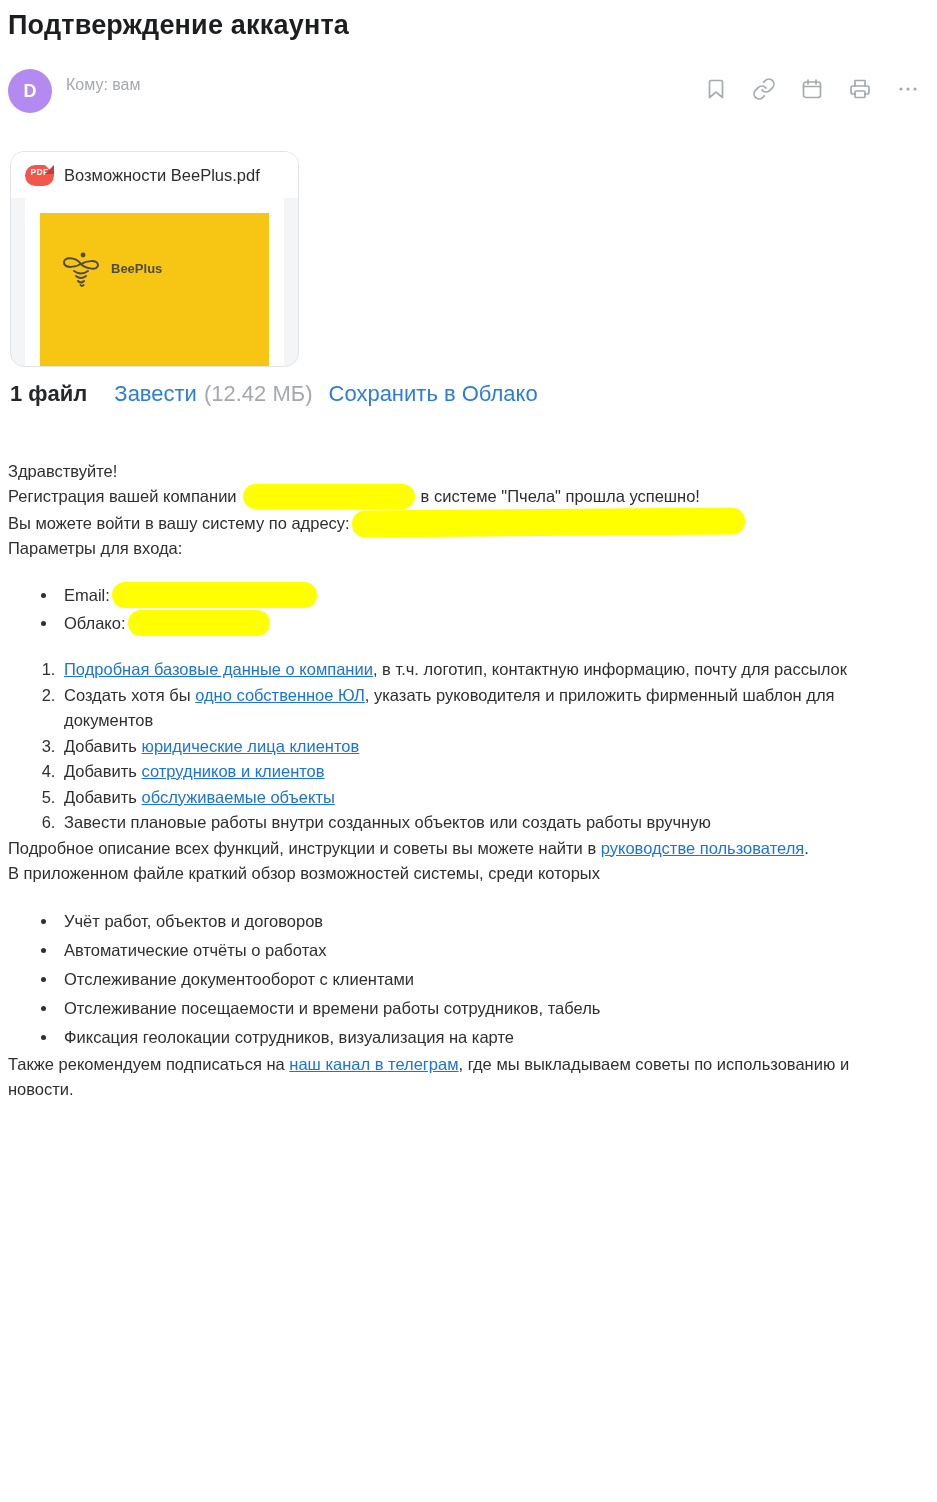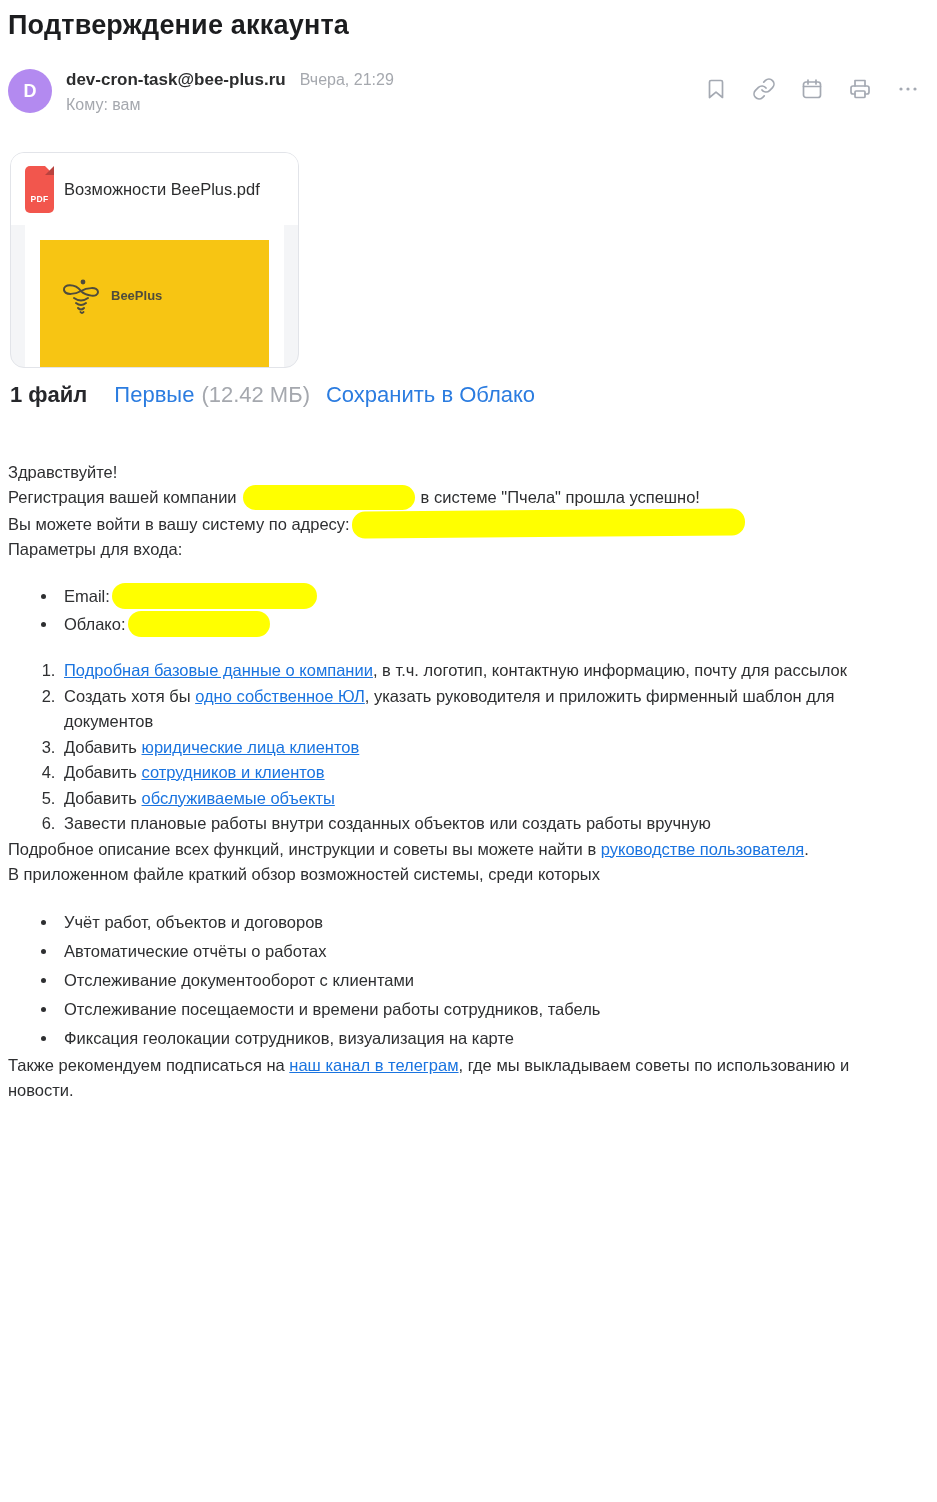--- a/index.html
+++ b/index.html
@@ -43,22 +43,22 @@
   .attachment-card{
     width:287px;height:214px;margin:38px 0 0 2px;
     border:1px solid #e2e4e9;border-radius:14px;
     overflow:hidden;background:#f4f5f7;cursor:pointer;
   }
   .att-header{
     background:#ffffff;display:flex;align-items:center;
     padding:13px 14px 12px 14px;gap:10px;
   }
   .pdf-icon{
-    position:relative;width:29px;height:47px;background:#f2564d;
-    border-radius:5px;flex:0 0 29px;
+    position:relative;width:29px;height:21px;background:#f2564d;
+    border-radius:12px;flex:0 0 29px;
     display:flex;align-items:flex-end;justify-content:center;
   }
   .pdf-fold{
     position:absolute;top:0;right:0;width:0;height:0;
     border-left:9px solid transparent;border-top:9px solid #ffffff;
   }
   .pdf-fold::after{
     content:"";position:absolute;left:-9px;top:-9px;width:0;height:0;
     border-left:9px solid transparent;border-bottom:9px solid #b9423e;
   }
@@ -120,24 +120,20 @@
 
 <div class="page">
 
   <h1 class="page-title">Подтверждение аккаунта</h1>
 
   <div class="sender-row">
     <div class="avatar">
       <span>D</span>
     </div>
     <div class="sender-info">
-      <div class="sender-line">
-        <span class="sender-email">dev-cron-task@bee-plus.ru</span>
-        <span class="sender-time">Вчера, 21:29</span>
-      </div>
       <div class="sender-to">Кому: вам</div>
     </div>
 
     <div class="toolbar">
       <button class="tool-btn">
         <span>
           <svg width="24" height="24" viewBox="0 0 24 24">
               <path d="M7 3.5h10c.8 0 1.5.7 1.5 1.5v15.5l-6.5-5.3-6.5 5.3V5c0-.8.7-1.5 1.5-1.5z"></path>
             </svg>
         </span>
@@ -203,21 +199,21 @@
             </svg>
           </span>
           <span class="bee-name">BeePlus</span>
         </div>
       </div>
     </div>
   </div>
 
   <div class="file-row">
     <span class="file-count">1 файл</span>
-    <a class="link-plain">Первые</a>
+    <a class="link-plain">Завести</a>
     <span class="file-size">(12.42 МБ)</span>
     <a class="link-plain cloud">Сохранить в Облако</a>
   </div>
 
   <div class="mail-body">
 
     <p>Здравствуйте!</p>
 
     <p class="p-reg"><span>Регистрация вашей компании</span><span class="redact redact-company"></span><span>в системе "Пчела" прошла успешно!</span></p>
 

